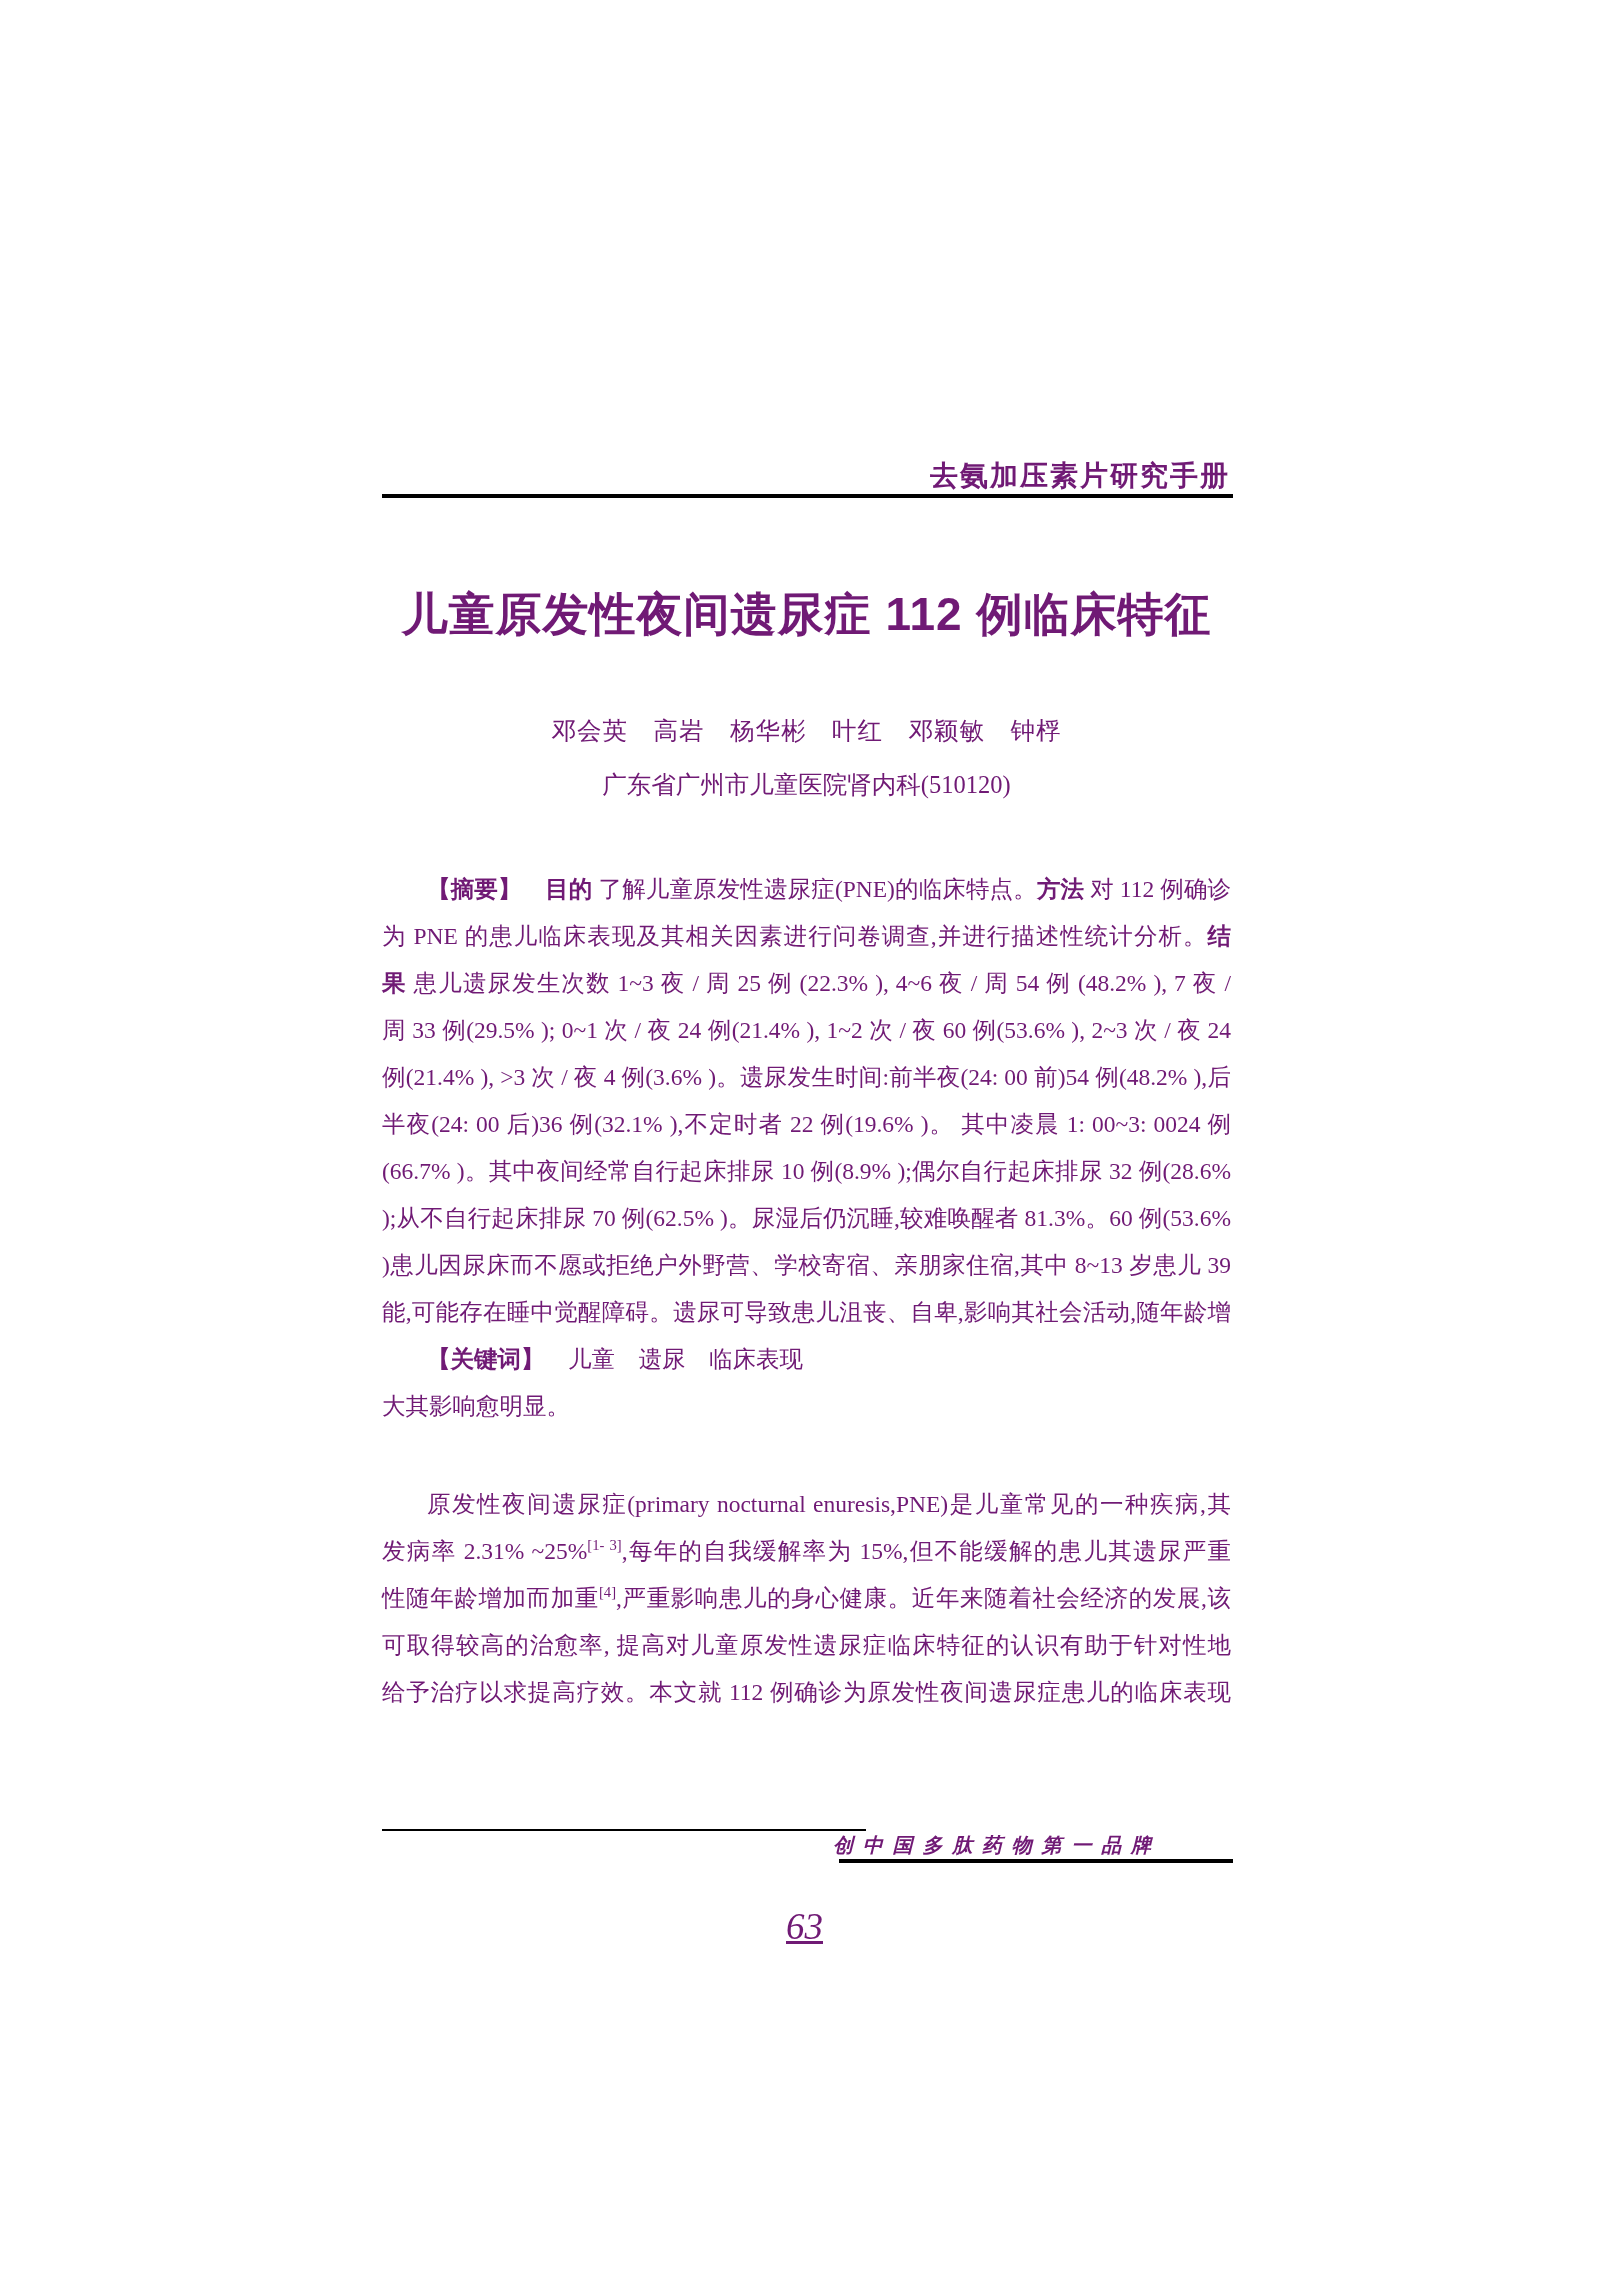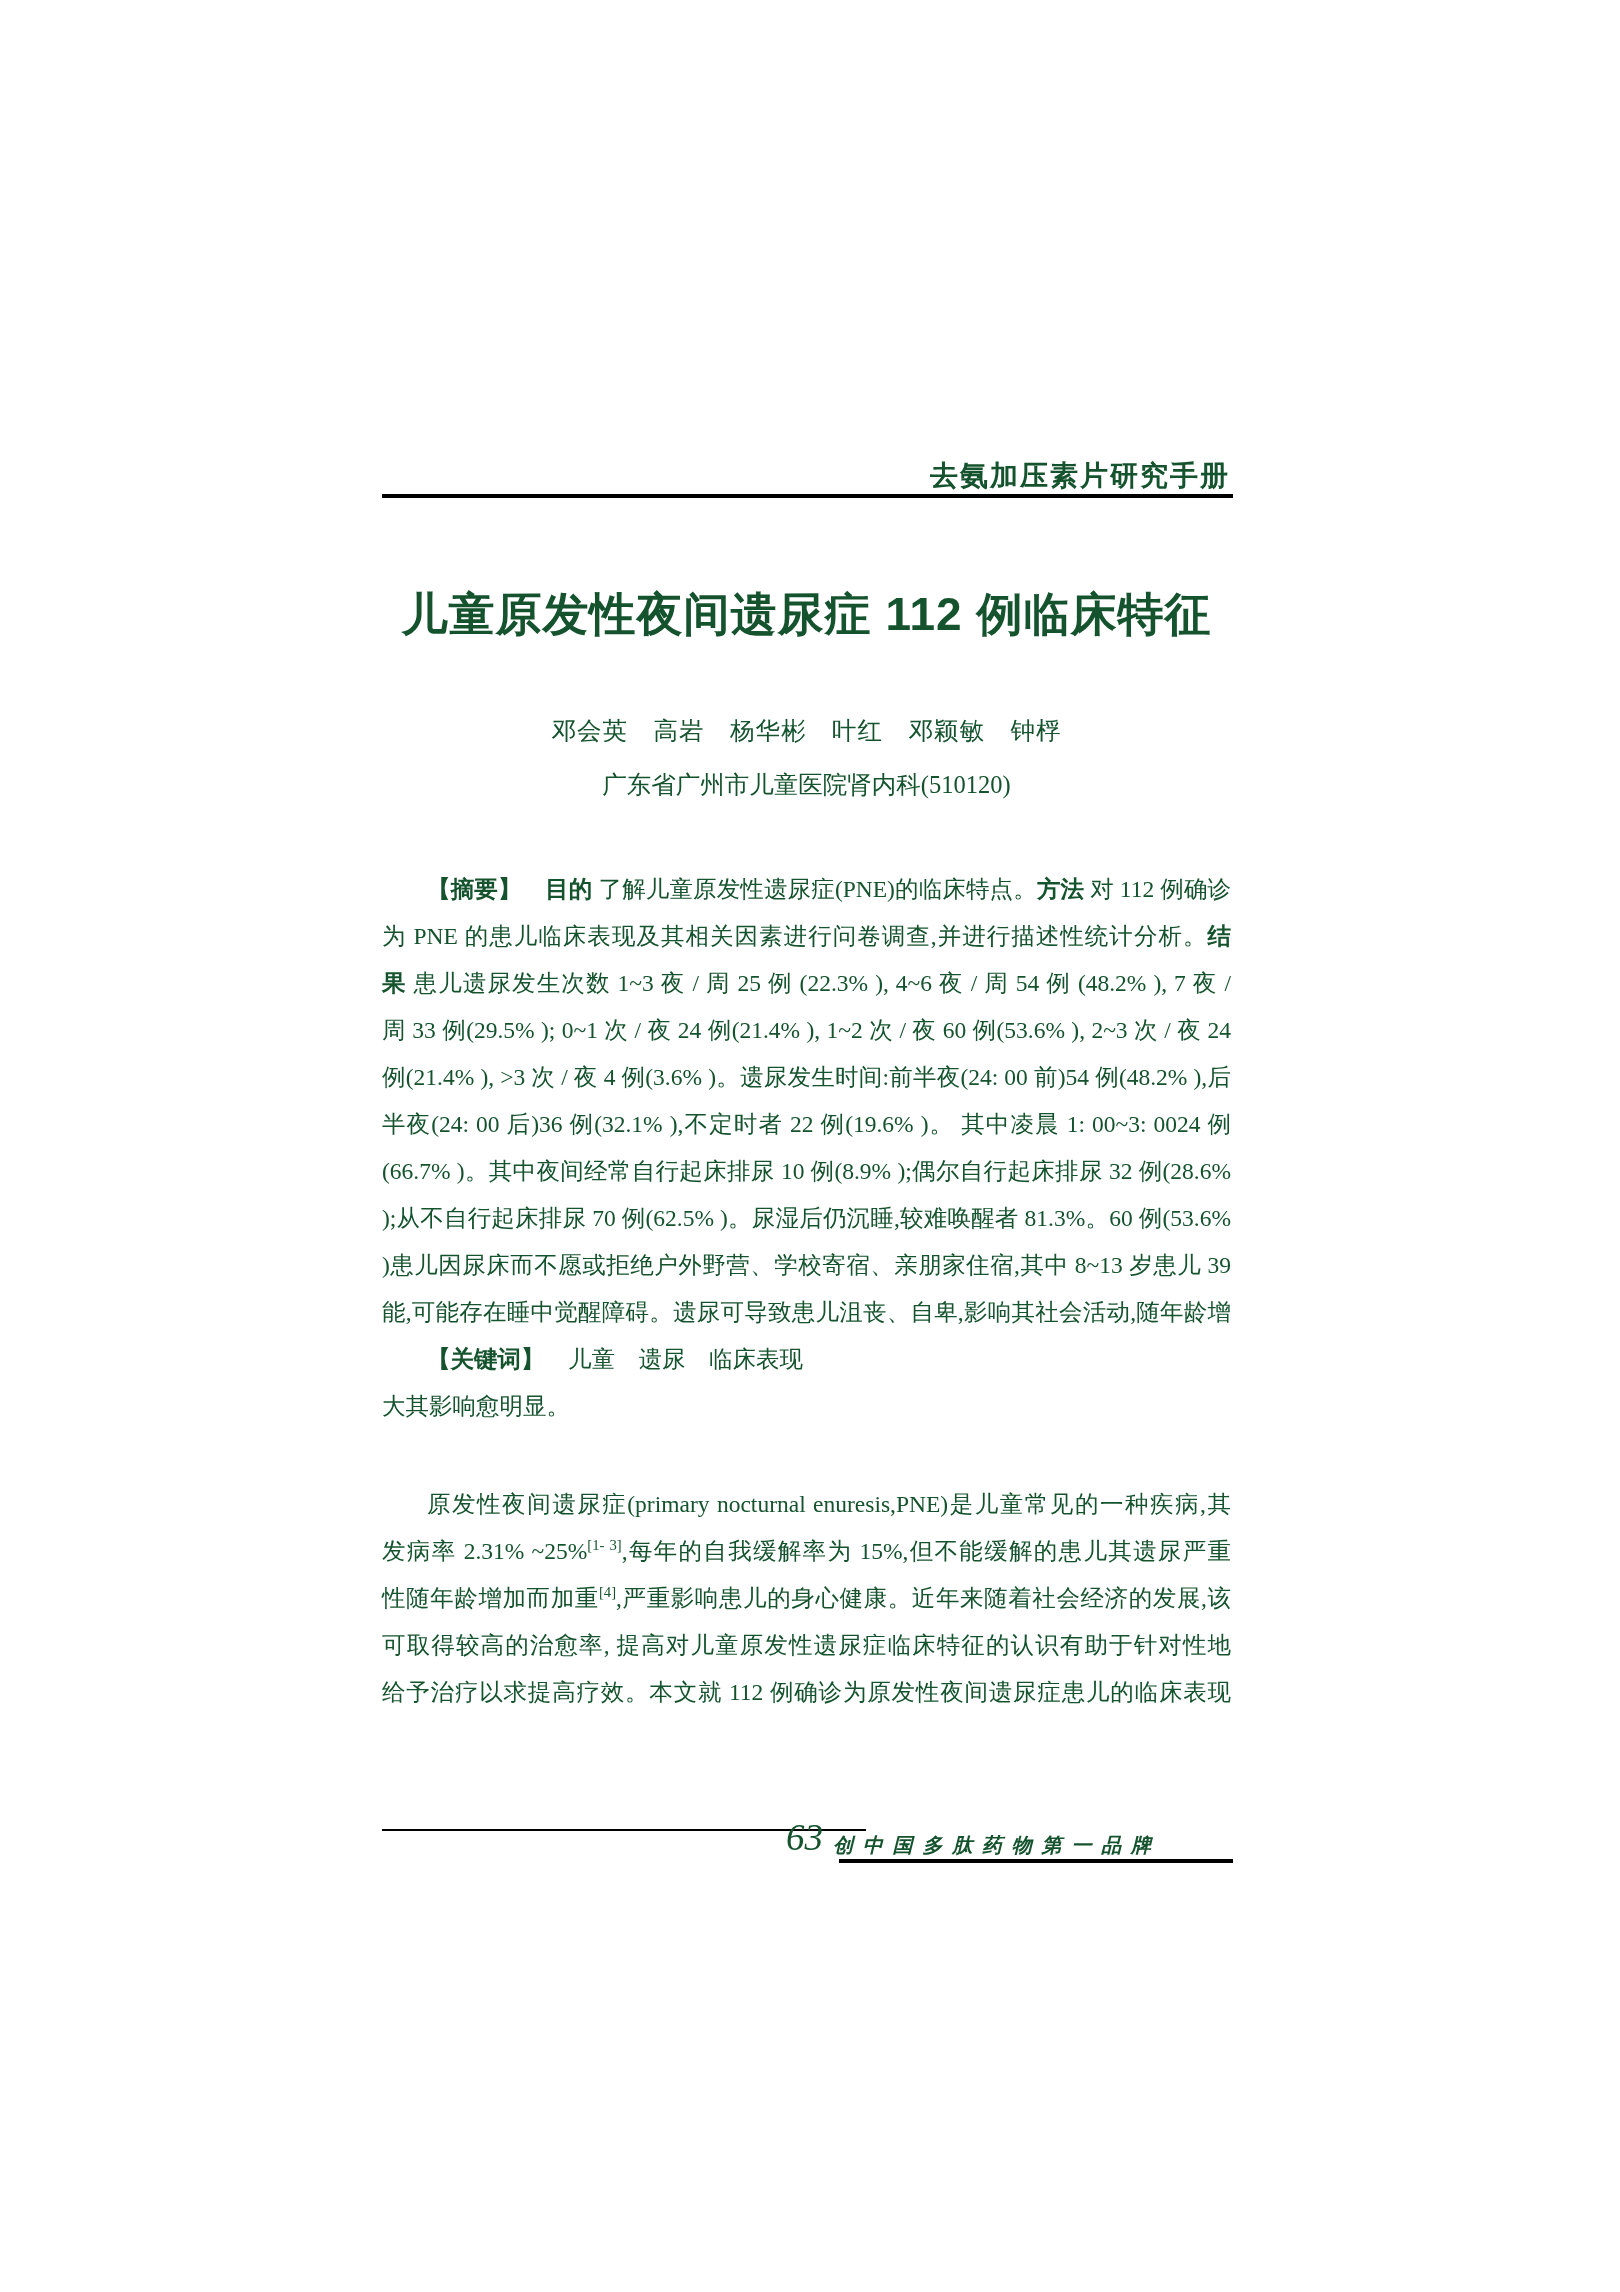--- a/index.html
+++ b/index.html
@@ -1,21 +1,21 @@
 <!DOCTYPE html>
 <html><head>
 <meta charset="utf-8">
 <style>
   html,body { margin:0; padding:0; background:#ffffff; }
   .page {
     position:relative;
     width:1620px;
     height:2293px;
     background:#ffffff;
-    color:#14532d;
+    color:#701a75;
     font-family:"Liberation Serif","DejaVu Serif",serif;
     overflow:hidden;
   }
   .running-title {
     position:absolute; top:457px; right:390px;
     font-size:28px; font-weight:bold; letter-spacing:2px;
     white-space:nowrap;
   }
   .header-rule {
     position:absolute; left:382px; top:494px;
@@ -49,22 +49,22 @@
   .line { text-align:justify; text-align-last:justify; }
   .line.left { text-align:left; text-align-last:left; }
   .line.indent { text-indent:45px; }
   .b { font-weight:bold; }
   .sup { vertical-align:super; font-size:14.7px; line-height:0; }
   .footer-rule {
     position:absolute; left:382px; top:1829px;
     width:484px; height:2px; background:#000;
   }
   .page-number {
-    position:absolute; left:786px; top:1816px;
-    font-size:37px; font-style:italic; font-family:"Liberation Serif",serif;
+    position:absolute; left:786px; top:1905px;
+    font-size:37px; font-style:italic; font-family:"Liberation Serif",serif;text-decoration:underline;
   }
   .brand-rule {
     position:absolute; left:839px; top:1859px;
     width:394px; height:3.9px; background:#000;
   }
   .brand-slogan {
     position:absolute; left:833px; top:1832px; width:406px;
     text-align:left;
     font-family:"Liberation Sans",sans-serif;
     font-size:20px; font-weight:bold; font-style:italic;

